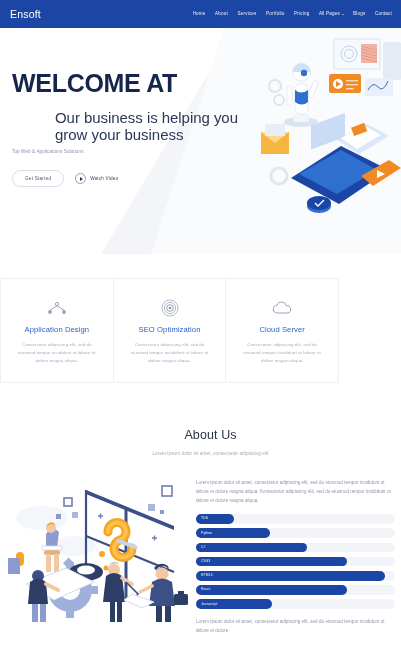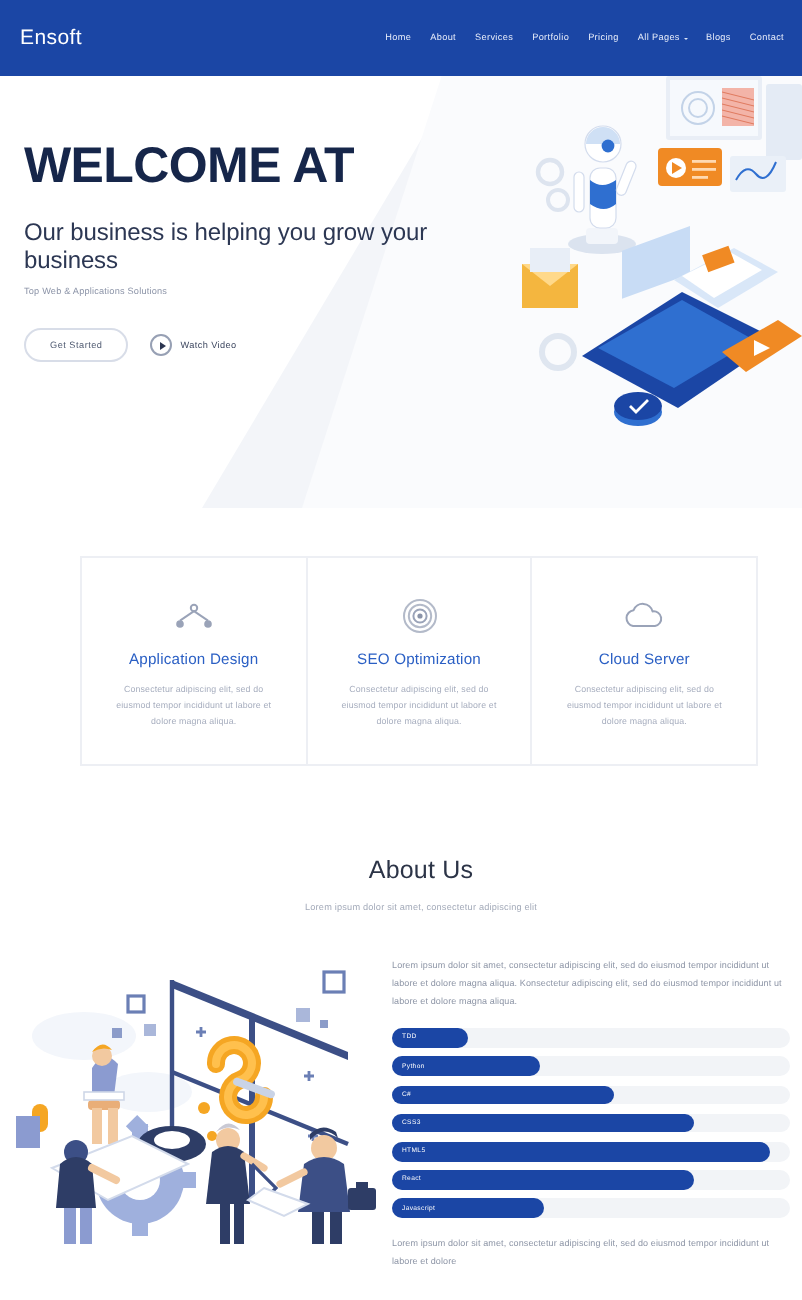--- a/index.html
+++ b/index.html
@@ -7,21 +7,21 @@
     width: 401px; height: 650px;
     overflow: hidden;
     background: #ffffff;
     font-family: "Liberation Sans", sans-serif;
     -webkit-font-smoothing: antialiased;
   }
   .page { position: relative; width: 401px; height: 650px; overflow: hidden; background:#fff; }
 
   
   .navbar {
-    position: absolute; top:0; left:0; width:401px; height:38px;
+    position: absolute; top:0; left:0; width:401px; height:28px;
     background:#1b46a5;
     display:flex; align-items:center; justify-content:space-between;
     padding: 0 9px 0 10px;
     z-index: 40;
   }
   .brand { color:#ffffff; font-size:10.5px; font-weight:400; letter-spacing:.2px; line-height:1; }
   .nav-links { display:flex; align-items:center; gap:9.5px; }
   .nav-link {
     color:#e9eefb; font-size:4.6px; font-weight:400; letter-spacing:.18px;
     line-height:1; white-space:nowrap; display:flex; align-items:center; gap:1.6px;
@@ -36,38 +36,38 @@
     clip-path: polygon(46% 0, 100% 0, 100% 100%, 0% 100%);
   }
   .hero-shape2 {
     position:absolute; top:0; right:0; width:250px; height:232px;
     background:#fafbfd;
     clip-path: polygon(30% 0, 100% 0, 100% 100%, 0% 100%);
   }
   .hero-text { position:absolute; left:12px; top:48px; width:230px; z-index:6; }
   .hero-h1 { font-size:25px; line-height:1.08; color:#16264a; font-weight:700; letter-spacing:-.3px; }
   .hero-h1.accent { color:#1b54c4; }
-  .hero-sub { margin-top:12px; font-size:12px; color:#2c3753; font-weight:400; letter-spacing:-.05px; }
+  .hero-sub { margin-top:12px; font-size:15px; color:#2c3753; font-weight:400; letter-spacing:-.05px;margin-left:43px; }
   .hero-small { margin-top:6px; font-size:4.6px; color:#8b93a7; letter-spacing:.1px; }
   .hero-actions { margin-top:16px; display:flex; align-items:center; gap:11px; }
   .btn-started {
     border:1px solid #d8dde8; border-radius:20px; background:#fff;
     padding:5px 12px; font-size:4.6px; color:#4d586f; letter-spacing:.25px; white-space:nowrap;
   }
   .watch { display:flex; align-items:center; gap:4px; }
   .play-circle {
     width:11px;height:11px;border-radius:50%;border:1px solid #97a0b4;
     display:flex;align-items:center;justify-content:center;
   }
   .play-tri { width:0;height:0;border-left:3.4px solid #2b3550;border-top:2.1px solid transparent;border-bottom:2.1px solid transparent; margin-left:1px; }
   .watch-label { font-size:4.6px; color:#3b455e; letter-spacing:.2px; }
   .hero-illo { position:absolute; right:0px; top:6px; width:152px; height:190px; z-index:5; }
 
   
-  .cards { position:absolute; top:278px; left:0; width:338px; height:105px; display:flex;margin-left:40px; }
+  .cards { position:absolute; top:278px; left:0; width:338px; height:105px; display:flex; }
   .card {
     flex:1; border:1px solid #edeff4; background:#fff;
     display:flex; flex-direction:column; align-items:center;
     padding:18px 12px 0 12px; margin-right:-1px;
   }
   .card-icon { height:22px; display:flex; align-items:center; justify-content:center; color:#9aa3b8; }
   .card-title { margin-top:6px; font-size:7.6px; color:#2a5fc4; font-weight:400; letter-spacing:.1px; }
   .card-desc { margin-top:7px; font-size:4.4px; line-height:1.85; color:#a6adbe; text-align:center; letter-spacing:.08px; }
 
   

